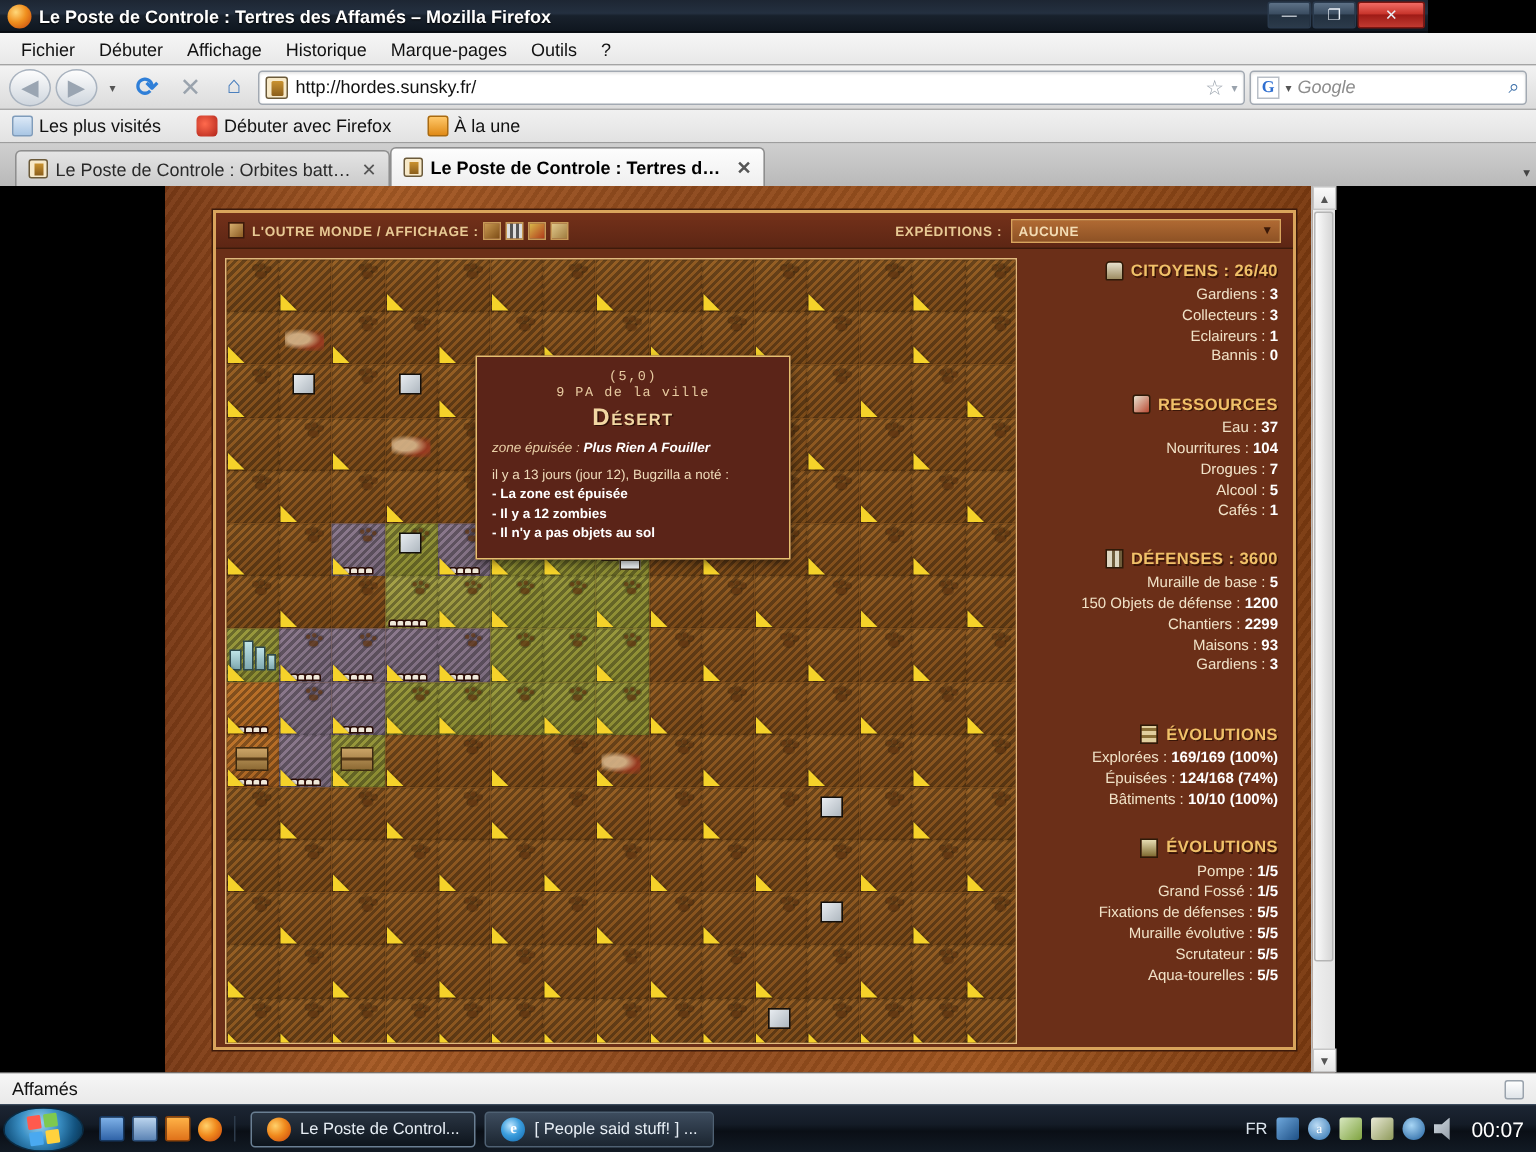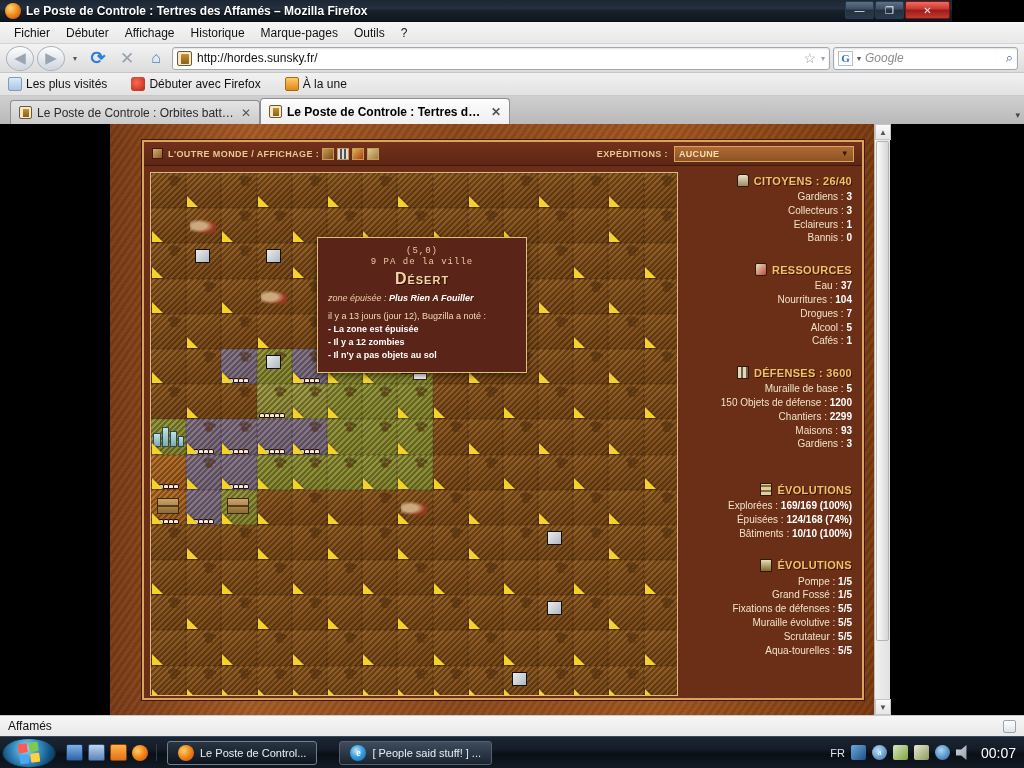--- a/index.html
+++ b/index.html
@@ -301,21 +301,21 @@
   .startbtn{
     width:54px;height:30px;margin-left:2px;border-radius:50%;
     background:radial-gradient(circle at 45% 35%,#9fd4ef 0%,#3a8fc4 38%,#13537f 70%,#07283f 100%);
     border:1px solid #0b2b42;display:flex;align-items:center;justify-content:center;
     flex:0 0 auto;
   }
   .winlogo{width:20px;height:20px;display:grid;grid-template-columns:1fr 1fr;grid-template-rows:1fr 1fr;gap:1.5px;transform:rotate(-8deg);}
   .winlogo s{display:block;border-radius:1px;}
   .qlaunch{display:flex;align-items:center;gap:5px;margin-left:10px;padding-right:8px;border-right:1px solid #2d3b4b;}
   .qli{width:17px;height:17px;border-radius:2px;}
-  .tasks{display:flex;gap:22px;margin-left:10px;}
+  .tasks{display:flex;gap:6px;margin-left:10px;}
   .taskitem{
     height:24px;display:flex;align-items:center;gap:6px;padding:0 10px;
     background:linear-gradient(to bottom,#3d4c5e,#1b2530);
     border:1px solid #4f6173;border-radius:3px;color:#e7eef5;font-size:11px;
     max-width:170px;white-space:nowrap;overflow:hidden;
   }
   .taskitem.active{background:linear-gradient(to bottom,#2a3543,#0d141c);border-color:#6a7f93;}
   .trayzone{margin-left:auto;display:flex;align-items:center;gap:6px;padding-right:8px;color:#dde6ef;font-size:11px;}
   .trayico{width:15px;height:15px;border-radius:2px;}
   .clock{font-size:14px;color:#ffffff;margin-left:4px;}

